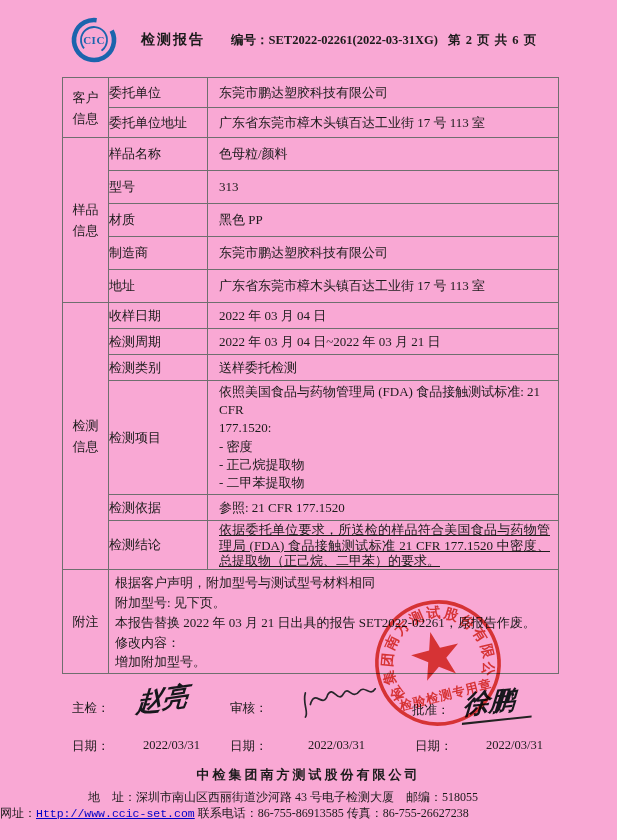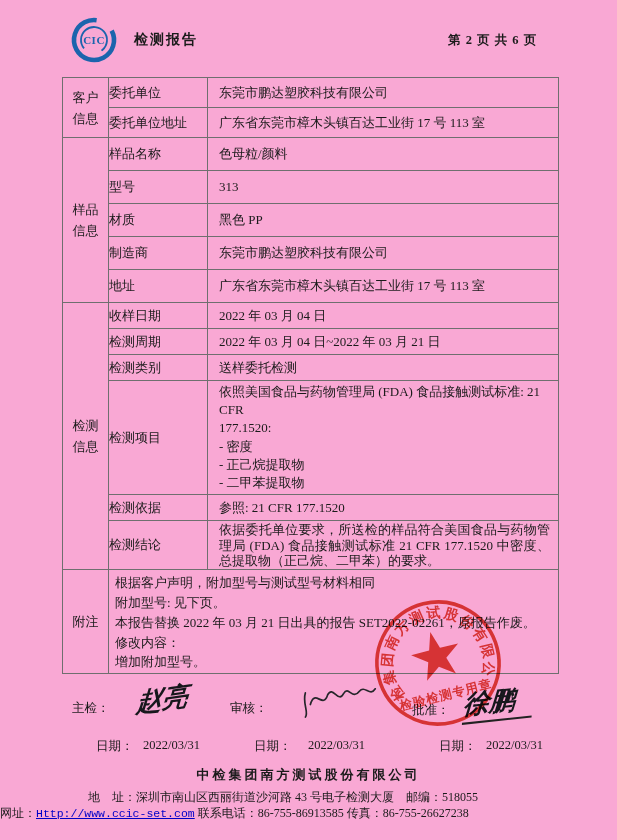--- a/index.html
+++ b/index.html
@@ -4,45 +4,45 @@
 <style>
   * { margin:0; padding:0; box-sizing:border-box; }
   html,body { background:#ffffff; }
   .page {
     position:relative; width:617px; height:840px; background:#f9a8d4;
     font-family:"Liberation Serif","DejaVu Serif",serif; color:#1b1b1b;
     overflow:hidden;
   }
   
   .logo { position:absolute; left:63px; top:12px; }
-  .hdr-title { position:absolute; left:134px; top:31px; font-size:14px; font-weight:bold; letter-spacing:2px; }
+  .hdr-title { position:absolute; left:141px; top:31px; font-size:14px; font-weight:bold; letter-spacing:2px; }
   .hdr-no { position:absolute; left:231px; top:32px; font-size:12.5px; font-weight:bold; }
   .hdr-page { position:absolute; left:448px; top:32px; font-size:12.5px; font-weight:bold; letter-spacing:1px; }
   
   table.report {
     position:absolute; left:62px; top:77px; width:496px;
     border-collapse:collapse; table-layout:fixed; font-size:13px;
   }
   table.report td { border:1px solid #6f6f6f; vertical-align:middle; }
   td.sec { text-align:center; width:46px; }
   td.sec span { display:block; line-height:21px; }
   td.f { width:99px; padding-left:0; }
   td.v { width:351px; padding-left:11px; }
   tr.h30 { height:30px; } tr.h33 { height:33px; } tr.h26 { height:26px; }
   tr.h91 { height:91px; } tr.h46 { height:46px; } tr.h99 { height:99px; }
   td.v.items { line-height:18.2px; padding-top:2px; padding-bottom:2px; }
-  td.v.concl { line-height:15.3px; padding:1px 8px 1px 11px; text-align:justify; }
+  td.v.concl { line-height:15.3px; padding:1px 8px 1px 11px; text-align:justify;text-decoration:underline; }
   td.v.notes { line-height:19.8px; padding:1px 8px 1px 6px; vertical-align:top; padding-top:3px; }
   
   .sig-label { position:absolute; font-size:12.5px; }
   .sig-name { position:absolute; font-size:26px; font-style:italic; font-weight:bold; color:#17171c; }
   .sig-name span { display:inline-block; transform:rotate(-8deg) skewX(-12deg); }
   .sig-name.underlined span { border-bottom:2px solid #222; padding-right:18px; transform:rotate(-6deg) skewX(-10deg); }
   .sig-scribble { position:absolute; }
-  .date-label { position:absolute; font-size:12.5px;margin-left:24px; }
+  .date-label { position:absolute; font-size:12.5px; }
   .date-value { position:absolute; font-size:12.5px; }
   
   .stamp { position:absolute; left:370px; top:595px; width:136px; height:136px;
            transform:rotate(-14deg); opacity:0.9; mix-blend-mode:multiply; }
   
   .ft-company { position:absolute; left:0; top:766px; width:617px; text-align:center;
                 font-size:13px; font-weight:bold; letter-spacing:3px; }
   .ft-line2 { position:absolute; left:0; top:789px; width:566px; text-align:center; font-size:12px; }
   .ft-line3 { position:absolute; left:0; top:805px; width:601px; text-align:left; font-size:12px; }
   .ft-link { color:#0000c8; text-decoration:underline; font-family:"Liberation Mono","DejaVu Sans Mono",monospace; font-size:11.5px; cursor:pointer; }
@@ -51,20 +51,21 @@
 <body>
 
 <div class="page">
 
   <svg class="logo" width="62" height="56" viewBox="0 0 62 56">
     <circle cx="31" cy="28" r="20" fill="none" stroke="#1b64ad" stroke-width="4.6" stroke-dasharray="106 20" transform="rotate(-28 31 28)"></circle>
     <circle cx="31" cy="28" r="13" fill="none" stroke="#1b64ad" stroke-width="1.8" stroke-dasharray="62 20" transform="rotate(140 31 28)"></circle>
     <text x="31" y="32" text-anchor="middle" font-size="11" font-weight="bold" fill="#1b64ad" font-family="Liberation Serif, serif" letter-spacing="0.5">CIC</text>
   </svg>
   <div class="hdr-title">检测报告</div>
+  <div class="hdr-no">编号：SET2022-02261(2022-03-31XG)</div>
   <div class="hdr-page">第 2 页 共 6 页</div>
 
   <table class="report">
     <colgroup>
         <col style="width:46px">
         <col style="width:99px">
         <col style="width:351px">
       </colgroup>
 
     <tbody>

